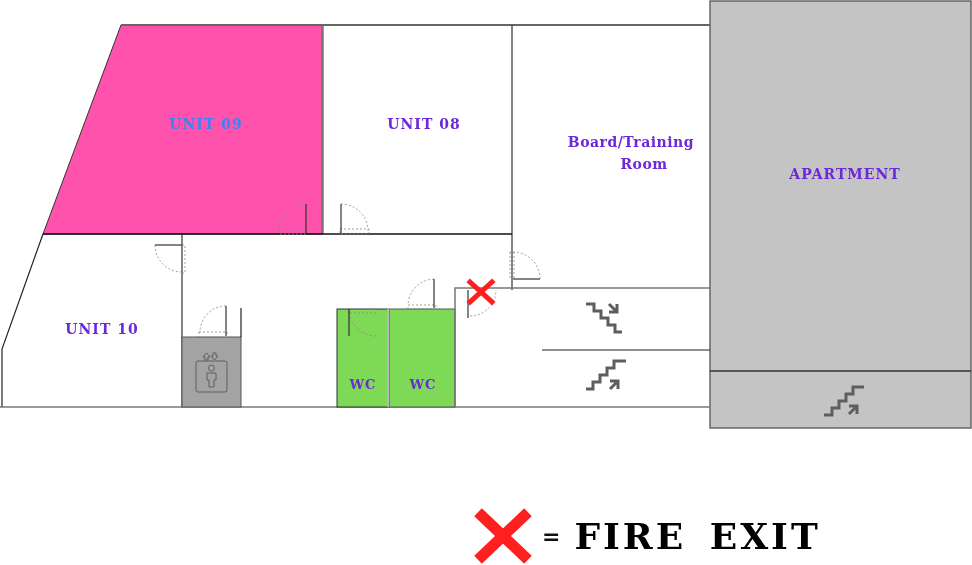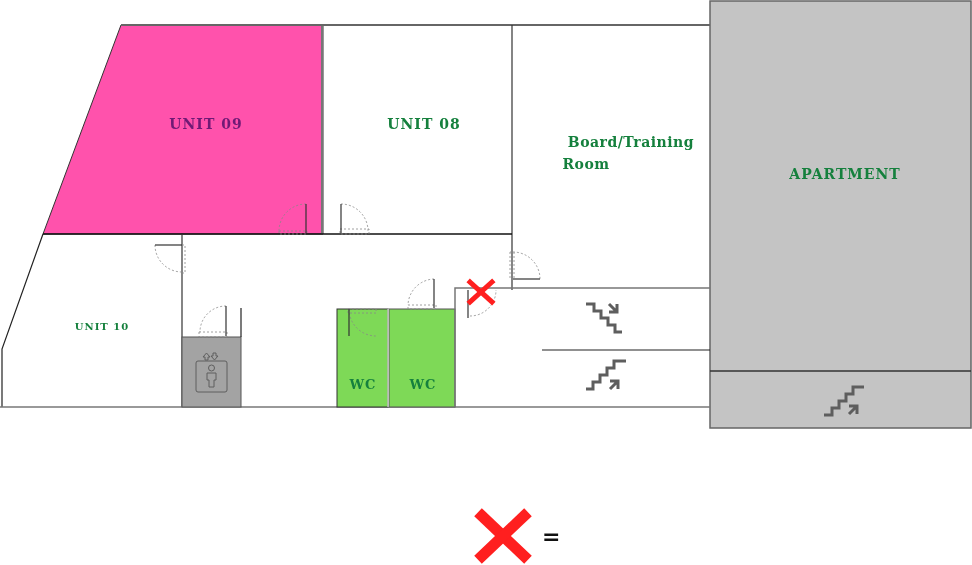--- a/index.html
+++ b/index.html
@@ -1,20 +1,20 @@
 <!DOCTYPE html>
 <html><head>
 <meta charset="utf-8">
 <style>
   html, body { margin: 0; padding: 0; background: #ffffff; }
   body { width: 972px; height: 565px; position: relative; overflow: hidden; }
   svg { position: absolute; left: 0; top: 0; }
   .lbl { position: absolute; font-family: "DejaVu Serif", "Liberation Serif", serif; font-weight: bold; text-align: center; letter-spacing: 1px; white-space: nowrap; }
-  .dark { color: #701a75; }
-  .grey { color: #15803d; }
+  .dark { color: #3b82f6; }
+  .grey { color: #6d28d9; }
   .legend { position: absolute; left: 472px; top: 506px; height: 60px; display: flex; align-items: center; }
   .legend-eq { font-family: "DejaVu Sans", sans-serif; font-weight: bold; font-size: 22px; color:#111; margin: 0 14px 0 8px; }
   .legend-text { font-family: "DejaVu Serif", "Liberation Serif", serif; font-weight: bold; font-size: 36px; color: #000; letter-spacing: 3px; word-spacing: 8px; }
 </style>
 </head>
 <body>
 
 <svg width="972" height="565" viewBox="0 0 972 565">
 
   <rect x="710" y="1" width="261" height="427" fill="#c4c4c4" stroke="#666" stroke-width="1.5"></rect>
@@ -95,27 +95,28 @@
 
   <g stroke="#ff1f1f" stroke-width="5" stroke-linecap="square">
     <line x1="470" y1="282" x2="492" y2="302"></line>
     <line x1="492" y1="282" x2="470" y2="302"></line>
   </g>
 </svg>
 
 <div class="lbl dark" style="left:160px;top:116px;width:92px;font-size:14px;">UNIT 09</div>
 <div class="lbl grey" style="left:378px;top:116px;width:92px;font-size:14px;">UNIT 08</div>
 <div class="lbl grey" style="left:530px;top:134px;width:164px;font-size:14px;letter-spacing:0.5px;text-align:right;">Board/Training</div>
-<div class="lbl grey" style="left:504px;top:156px;width:164px;font-size:14px;letter-spacing:0.5px;">Room</div>
+<div class="lbl grey" style="left:562px;top:156px;width:164px;font-size:14px;letter-spacing:0.5px;">Room</div>
 <div class="lbl grey" style="left:760px;top:166px;width:170px;font-size:14px;">APARTMENT</div>
-<div class="lbl grey" style="left:56px;top:321px;width:92px;font-size:10px;">UNIT 10</div>
+<div class="lbl grey" style="left:56px;top:321px;width:92px;font-size:14px;">UNIT 10</div>
 <div class="lbl grey" style="left:338px;top:377px;width:50px;font-size:13px;">WC</div>
 <div class="lbl grey" style="left:390px;top:377px;width:66px;font-size:13px;">WC</div>
 
 <div class="legend">
   <svg width="62" height="60" style="position:static">
     <g stroke="#ff1f1f" stroke-width="11" stroke-linecap="square">
       <line x1="10" y1="10" x2="52" y2="50"></line>
       <line x1="52" y1="10" x2="10" y2="50"></line>
     </g>
   </svg>
   <span class="legend-eq">=</span>
+  <span class="legend-text">FIRE EXIT</span>
 </div>
 
 </body></html>

